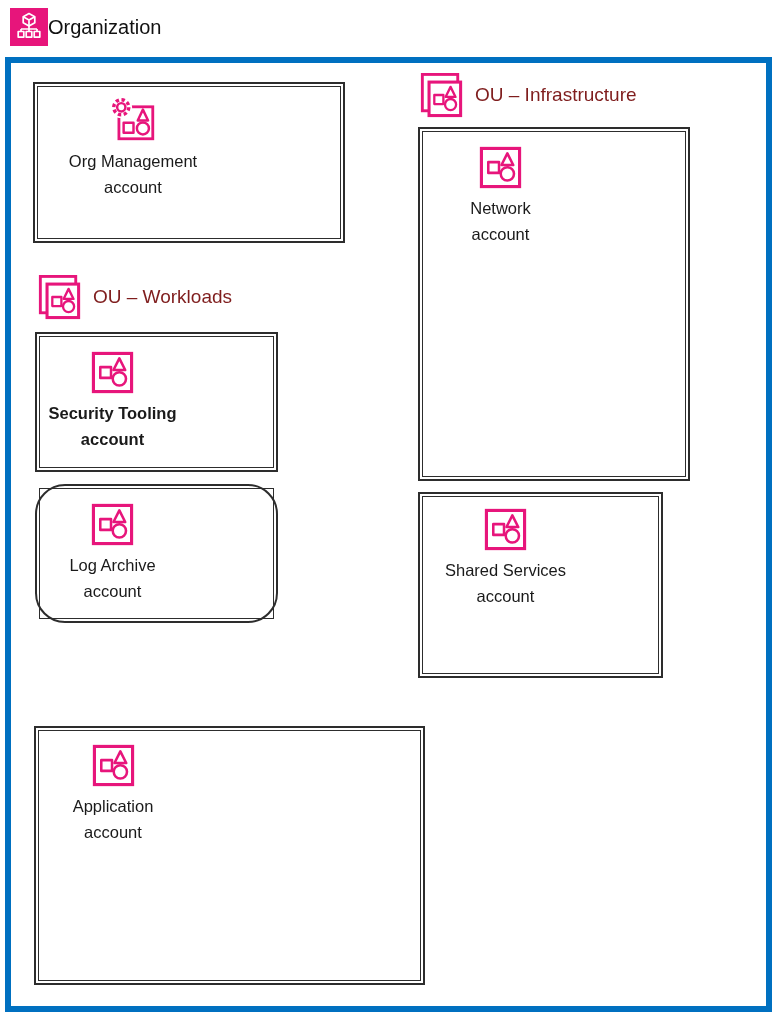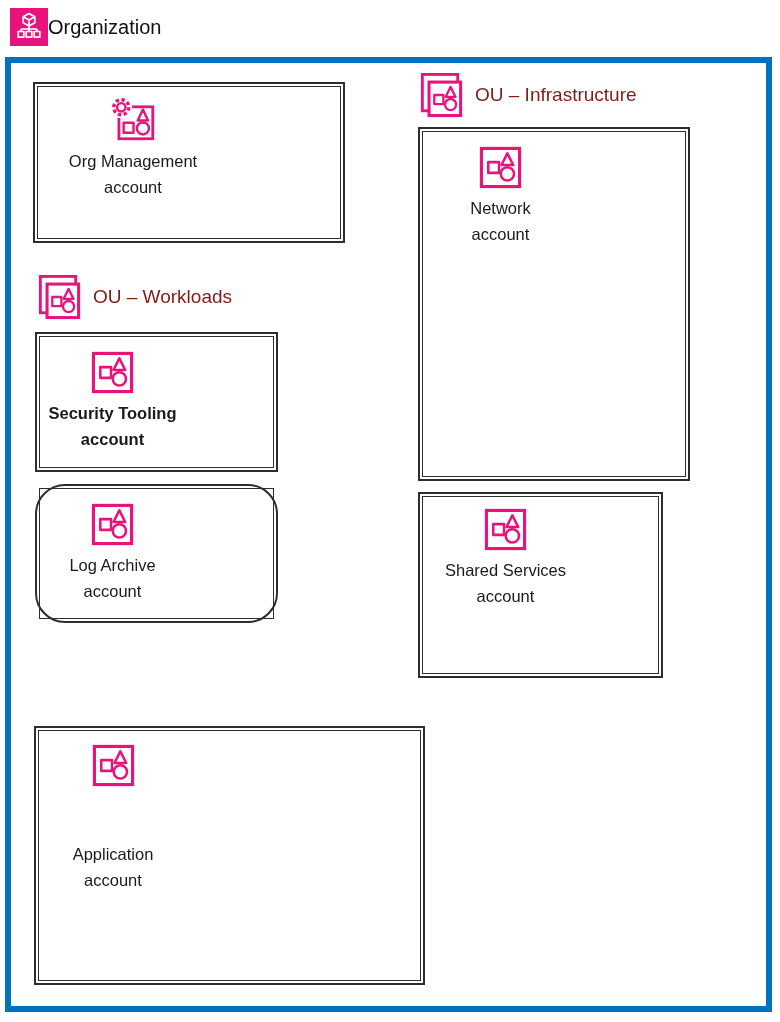--- a/index.html
+++ b/index.html
@@ -27,21 +27,21 @@
   .acct-content { display:flex; flex-direction:column; align-items:center; }
   .acct-label { display:flex; flex-direction:column; text-align:center; font-size:16.5px; line-height:26px; margin-top:5px; }
 
   #box-org    { left:33px;  top:82px;  width:312px; height:161px; }
   #box-org .acct-content    { width:190px; padding-top:9px; }
   #box-sec    { left:35px;  top:332px; width:243px; height:140px;font-weight:bold; }
   #box-sec .acct-content    { width:145px; padding-top:13px; }
   #box-log    { left:35px;  top:484px; width:243px; height:139px;border-radius:30px; }
   #box-log .acct-content    { width:145px; padding-top:13px; }
   #box-app    { left:34px;  top:726px; width:391px; height:259px; }
-  #box-app .acct-content    { width:148px; padding-top:12px;gap:48px; }
+  #box-app .acct-content    { width:148px; padding-top:12px; }
   #box-net    { left:418px; top:127px; width:272px; height:354px; }
   #box-net .acct-content    { width:155px; padding-top:13px; }
   #box-shared { left:418px; top:492px; width:245px; height:186px; }
   #box-shared .acct-content { width:165px; padding-top:10px; }
 
   
   .ou-row { position:absolute; display:flex; align-items:center; gap:12px; }
   .ou-text { font-size:19px; color:#7f1d1d; }
   #ou-security  { left:37px;  top:274px; }
   #ou-workloads { left:36px;  top:668px; }

